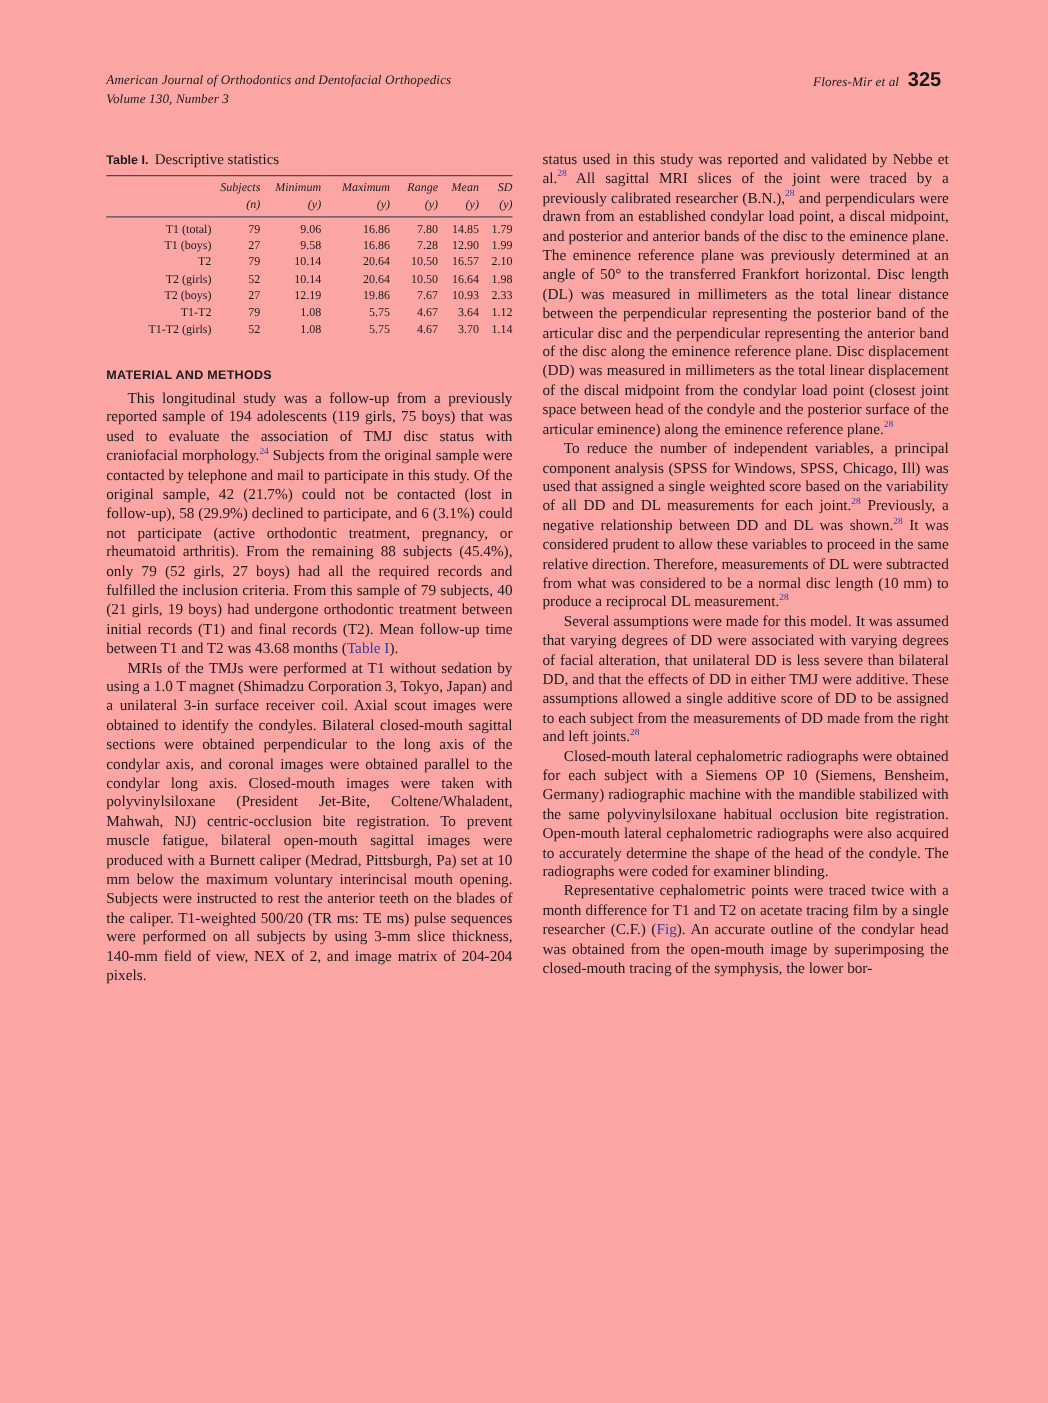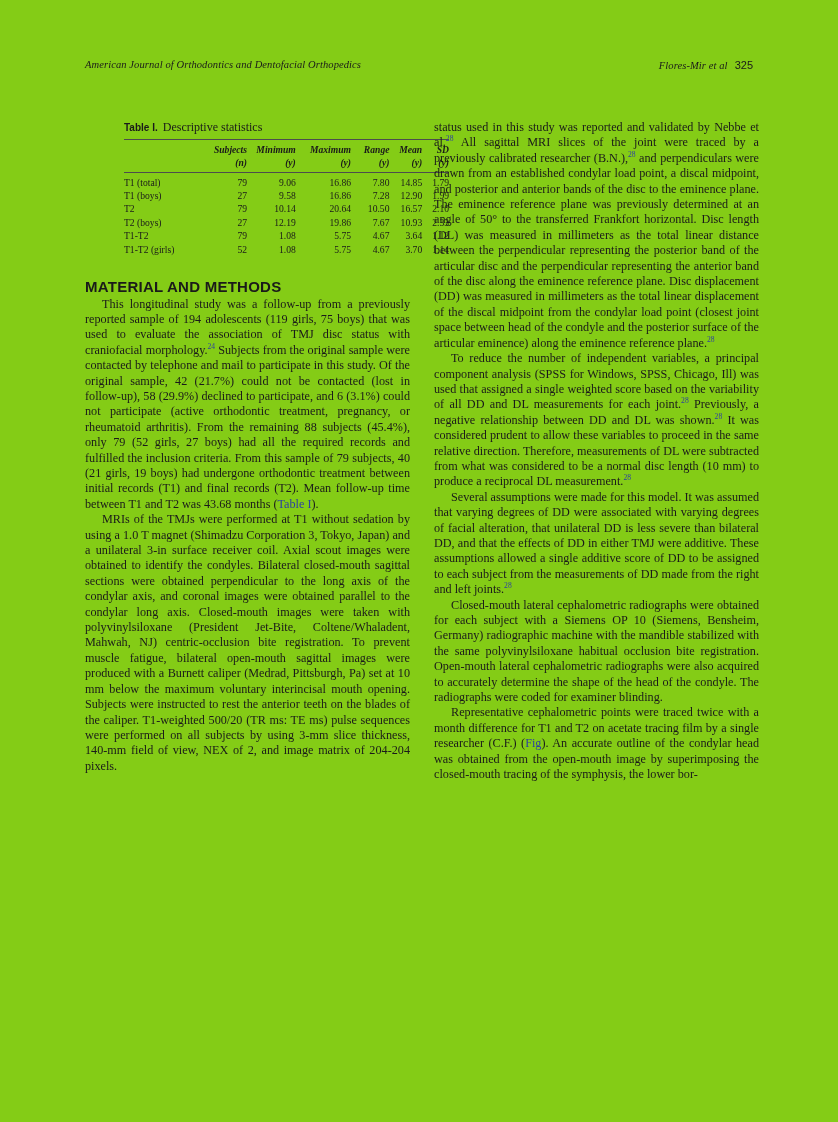--- a/index.html
+++ b/index.html
@@ -14,21 +14,21 @@
     font-family: "Liberation Serif", serif;
     color: #1a1a1a;
     overflow: hidden;
   }
 
   .page {
     position: absolute;
     left: 0; top: 0;
     width: 838px;
     height: 1122px;
-    background: #84cc16;
+    background: #fca5a5;
   }
 
   
   .running-head {
     position: absolute;
     left: 85px;
     top: 58px;
     width: 668px;
     height: 34px;
   }
@@ -52,39 +52,38 @@
     font-size: 10.5px;
     line-height: 14.5px;
     white-space: nowrap;
   }
   .rh-authors {
     font-style: italic;
     letter-spacing: 0.1px;
   }
   .rh-page {
     font-family: "Liberation Sans", sans-serif;
-    font-weight: normal;
-    font-size: 11px;
+    font-weight: bold;
+    font-size: 16px;
     margin-left: 7px;
   }
 
   
   .col {
     position: absolute;
     top: 120px;
     width: 325px;
   }
   .col-left  { left: 85px; }
   .col-right { left: 434px; }
 
   
   .table-block {
     width: 325px;
     margin-bottom: 14px;
-    margin-left: 39px;
   }
   .table-caption {
     font-size: 10.5px;
     line-height: 14px;
     margin-bottom: 4px;
     white-space: nowrap;
   }
   .table-caption .tbl-label {
     font-family: "Liberation Sans", sans-serif;
     font-weight: bold;
@@ -97,21 +96,21 @@
   }
 
   table.stat {
     border-collapse: collapse;
     width: 325px;
     font-size: 9.6px;
     line-height: 12.6px;
   }
   table.stat thead th {
     font-style: italic;
-    font-weight: bold;
+    font-weight: normal;
     text-align: right;
     padding: 0 0 0 0;
     vertical-align: bottom;
     white-space: nowrap;
   }
   table.stat thead tr.hdr-top th { padding-top: 4px; }
   table.stat thead tr.hdr-bot th { padding-bottom: 3px; }
   table.stat thead th.rowhdr { text-align: left; }
 
   .rule-top    { border-top: 1.6px solid #4d4d4d; }
@@ -120,21 +119,21 @@
 
   table.stat tbody td {
     text-align: right;
     padding: 0;
     white-space: nowrap;
     height: 13.4px;
   }
   table.stat tbody tr:first-child td { padding-top: 3px; }
   table.stat tbody tr:last-child td  { padding-bottom: 3px; }
   table.stat tbody td.rowlabel {
-    text-align: left;
+    text-align: right;
   }
 
   .c-label { width: 88px; }
   .c-subj  { width: 40px; }
   .c-min   { width: 50px; }
   .c-max   { width: 57px; }
   .c-range { width: 40px; }
   .c-mean  { width: 34px; }
   .c-sd    { width: 28px; }
 
@@ -143,21 +142,21 @@
     line-height: 12px;
     padding-top: 4px;
     font-family: "Liberation Serif", serif;
   }
   .table-note i { font-style: italic; }
 
   
   .section-head {
     font-family: "Liberation Sans", sans-serif;
     font-weight: bold;
-    font-size: 15px;
+    font-size: 10px;
     letter-spacing: 0.25px;
     margin: 20px 0 3px 0;
     line-height: 14px;
   }
   p.body {
     font-size: 12.2px;
     line-height: 15.4px;
     text-align: justify;
     text-justify: inter-word;
     margin: 0;
@@ -176,20 +175,21 @@
   sup.xref { color: #2c3fa3; }
 </style>
 </head>
 <body>
 
 <div class="page">
 
   <div class="running-head">
     <div class="rh-left">
       <div>American Journal of Orthodontics and Dentofacial Orthopedics</div>
+      <div class="vol">Volume 130, Number 3</div>
     </div>
     <div class="rh-right">
       <span class="rh-authors">Flores-Mir et al</span><span class="rh-page">325</span>
     </div>
   </div>
 
   <div class="col col-left">
 
     <div class="table-block">
       <div class="table-caption">
@@ -239,20 +239,29 @@
           <tr>
             <td class="rowlabel">T2</td>
             <td>79</td>
             <td>10.14</td>
             <td>20.64</td>
             <td>10.50</td>
             <td>16.57</td>
             <td>2.10</td>
           </tr>
           <tr>
+            <td class="rowlabel">T2 (girls)</td>
+            <td>52</td>
+            <td>10.14</td>
+            <td>20.64</td>
+            <td>10.50</td>
+            <td>16.64</td>
+            <td>1.98</td>
+          </tr>
+          <tr>
             <td class="rowlabel">T2 (boys)</td>
             <td>27</td>
             <td>12.19</td>
             <td>19.86</td>
             <td>7.67</td>
             <td>10.93</td>
             <td>2.33</td>
           </tr>
           <tr>
             <td class="rowlabel">T1-T2</td>

